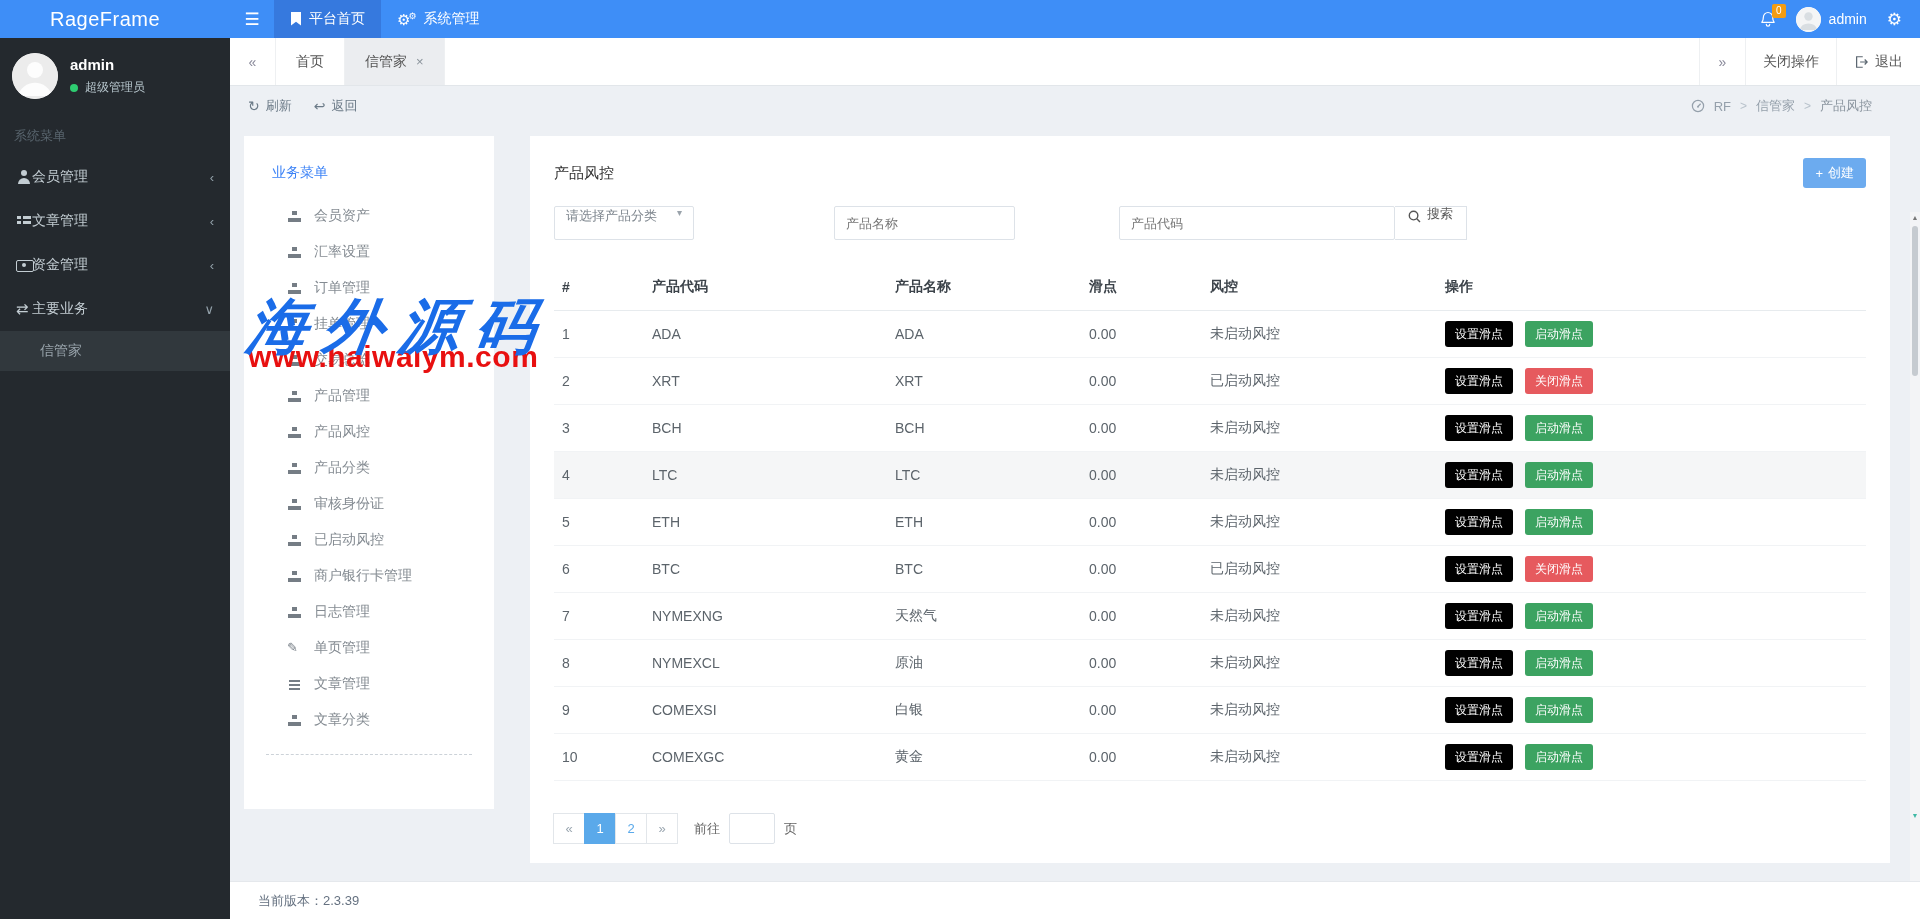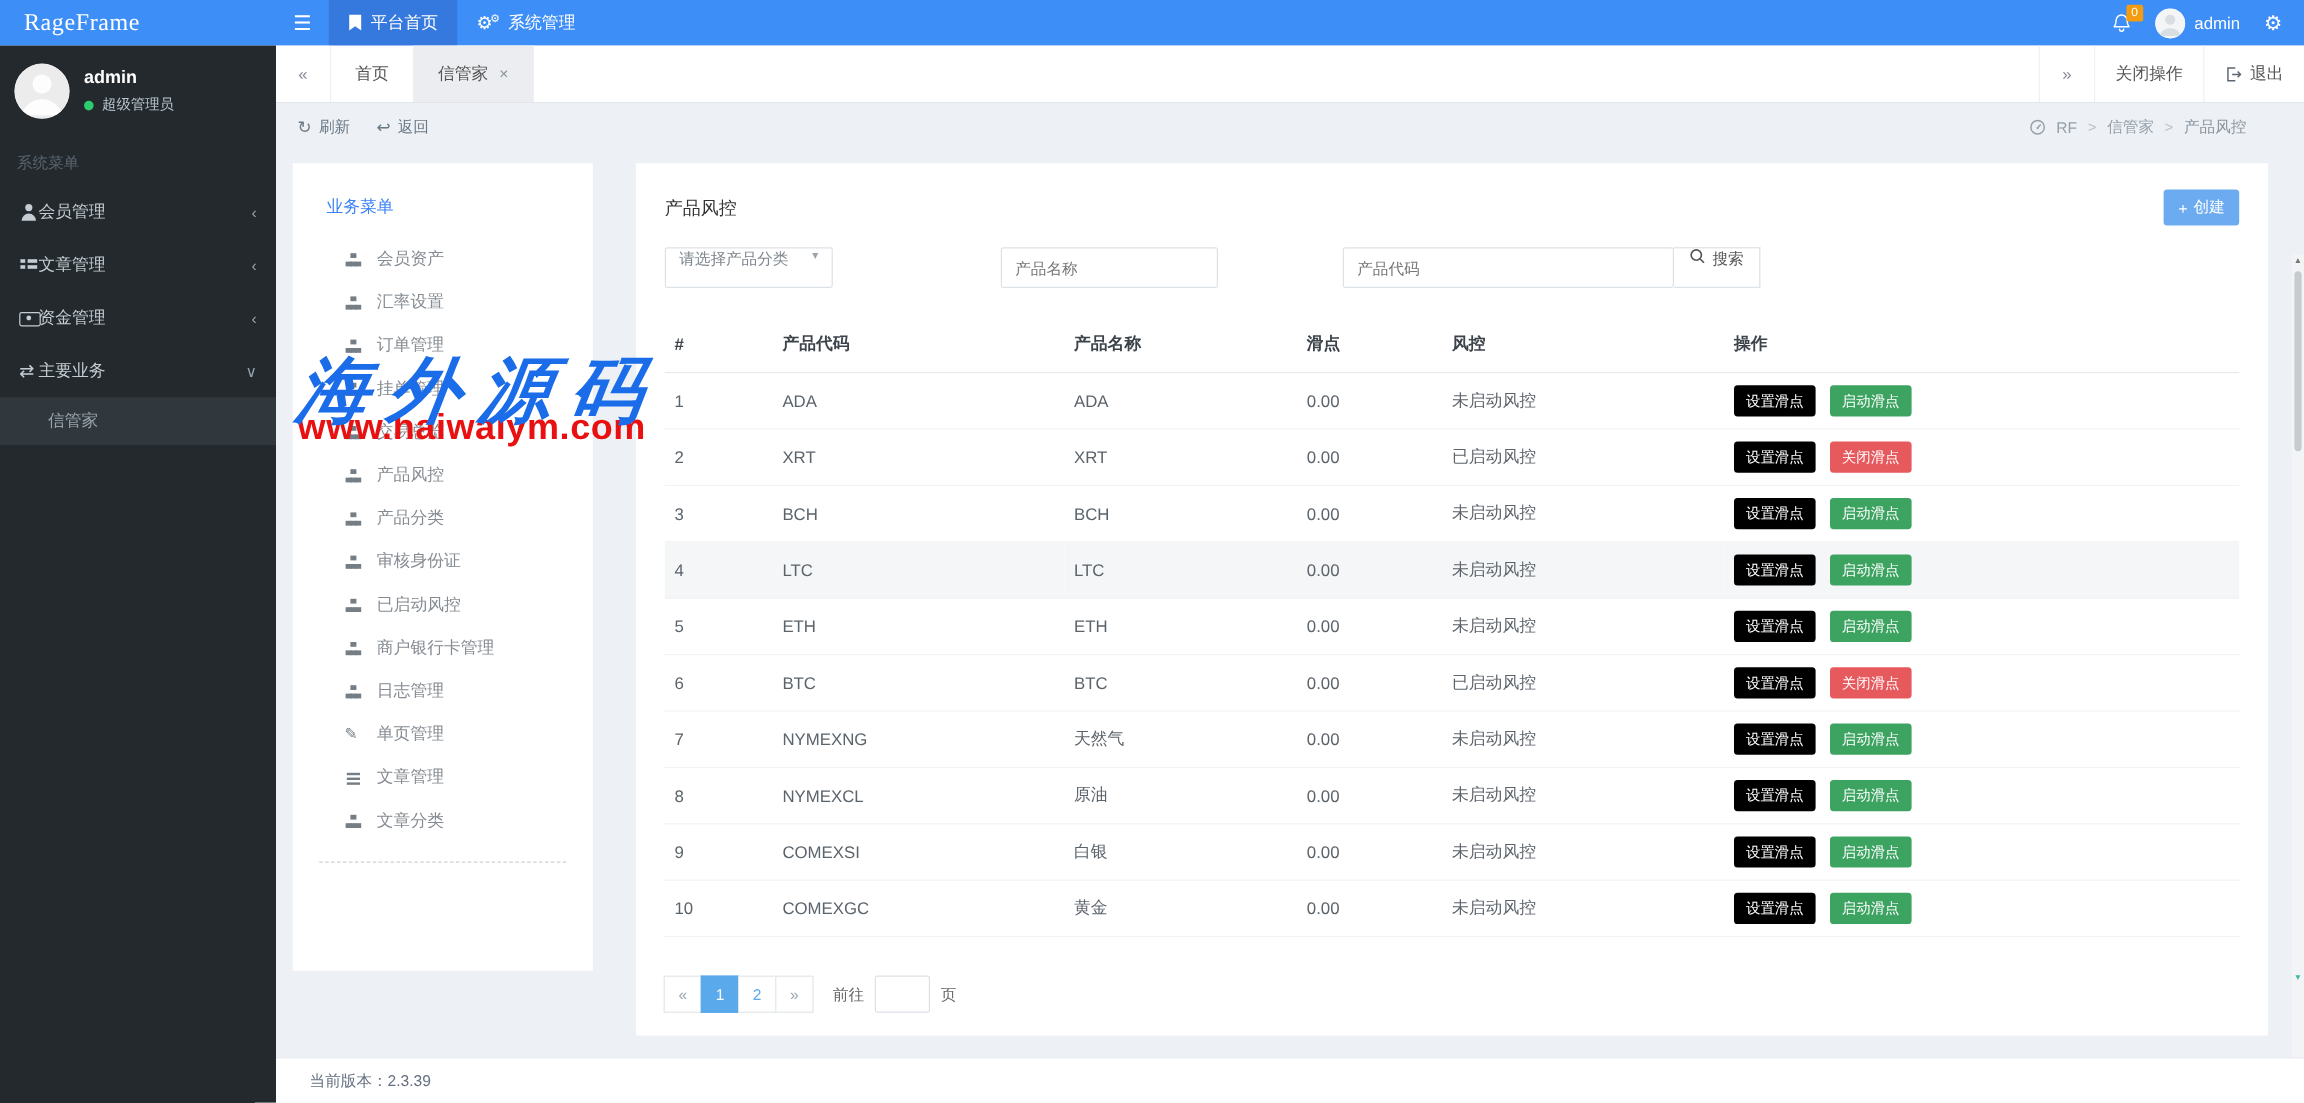--- a/index.html
+++ b/index.html
@@ -1,21 +1,21 @@
 <!DOCTYPE html>
 <html><head>
 <meta charset="utf-8">
 <style>
   * { box-sizing: border-box; margin: 0; padding: 0; }
   html,body { width:1920px; height:919px; overflow:hidden; }
   body { font-family:"Liberation Sans", sans-serif; font-size:14px; color:#333; background:#edf0f4; }
 
   
   .topbar { height:38px; background:#3e8ef7; display:flex; align-items:stretch; color:#fff; }
-  .brand { width:230px; display:flex; align-items:center; padding-left:20px; font-size:20px; letter-spacing:.5px;font-family:Liberation Serif, serif; }
+  .brand { width:230px; display:flex; align-items:center; padding-left:50px; font-size:20px; letter-spacing:.5px; }
   .hamburger { width:44px; display:flex; align-items:center; justify-content:center; font-size:17px; cursor:pointer; }
   .nav-tab { padding:0 16px; display:flex; align-items:center; gap:7px; font-size:14px; cursor:pointer; }
   .nav-tab.active { background:#3679de; }
   .gear-glyph { font-size:15px; line-height:1; }
   .gear-glyph i { font-style:normal; font-size:9px; vertical-align:super; margin-left:-2px; }
   .topbar-right { margin-left:auto; display:flex; align-items:center; gap:20px; padding-right:18px; }
   .bell-wrap { position:relative; display:flex; }
   .badge { position:absolute; top:-7px; right:-10px; background:#f39c12; color:#fff; font-size:10px; line-height:1; padding:2px 4px; border-radius:2px; }
   .avatar-sm { width:25px; height:25px; border-radius:50%; background:#fff; overflow:hidden; display:flex; }
   .user-link { display:flex; align-items:center; gap:8px; cursor:pointer; }
@@ -79,21 +79,21 @@
   .panel-head { display:flex; align-items:center; justify-content:space-between; }
   .panel-title { font-size:15px; color:#333; }
   .btn-create { background:#6cabef; color:#fff; border:none; border-radius:3px; padding:6px 12px; font-size:13px; display:flex; align-items:center; gap:5px; cursor:pointer; }
 
   .filters { display:flex; align-items:center; margin-top:18px; }
   .select-box { width:140px; height:34px; border:1px solid #dde2e8; border-radius:2px; background:#fff; display:flex; align-items:flex-start; justify-content:space-between; padding:0 11px; color:#7d858d; font-size:13px; cursor:pointer; }
   .select-box .caret { font-size:10px; color:#9aa3ab; }
   .flt-input { height:34px; border:1px solid #dde2e8; border-radius:2px; padding:0 11px; font-size:13px; color:#555; outline:none; font-family:inherit; }
   .flt-name { width:181px; margin-left:140px; }
   .flt-code { width:276px; margin-left:104px; }
-  .search-btn { height:34px; border:1px solid #dde2e8; border-left:none; background:#fff; padding:0 13px; display:flex; align-items:flex-start; gap:6px; color:#555; font-size:13px; cursor:pointer; }
+  .search-btn { height:34px; border:1px solid #dde2e8; border-left:none; background:#fff; padding:16px 13px; display:flex; align-items:flex-end; gap:6px; color:#555; font-size:13px; cursor:pointer; }
 
   .grid { width:100%; border-collapse:collapse; margin-top:24px; }
   .grid th { text-align:left; font-weight:bold; color:#3c434a; font-size:14px; padding:14px 8px; border-bottom:1px solid #e7ebee; }
   .grid td { padding:10px 8px; font-size:14px; color:#5c646b; border-bottom:1px solid #f1f3f5; }
   .grid th:nth-child(1), .grid td:nth-child(1) { width:90px; }
   .grid th:nth-child(2), .grid td:nth-child(2) { width:243px; }
   .grid th:nth-child(3), .grid td:nth-child(3) { width:194px; }
   .grid th:nth-child(4), .grid td:nth-child(4) { width:121px; }
   .grid th:nth-child(5), .grid td:nth-child(5) { width:235px; }
   .grid tr.hl td { background:#f5f6f7; }
@@ -303,20 +303,24 @@
               <div class="bmenu-item">
                 <span class="mi i-sitemap"></span>
                 <span>挂单管理</span>
               </div>
 
               <div class="bmenu-item">
                 <span class="mi i-sitemap"></span>
                 <span>交易总览</span>
               </div>
 
+              <div class="bmenu-item">
+                <span class="mi i-sitemap"></span>
+                <span>产品管理</span>
+              </div>
 
               <div class="bmenu-item">
                 <span class="mi i-sitemap"></span>
                 <span>产品风控</span>
               </div>
 
               <div class="bmenu-item">
                 <span class="mi i-sitemap"></span>
                 <span>产品分类</span>
               </div>

